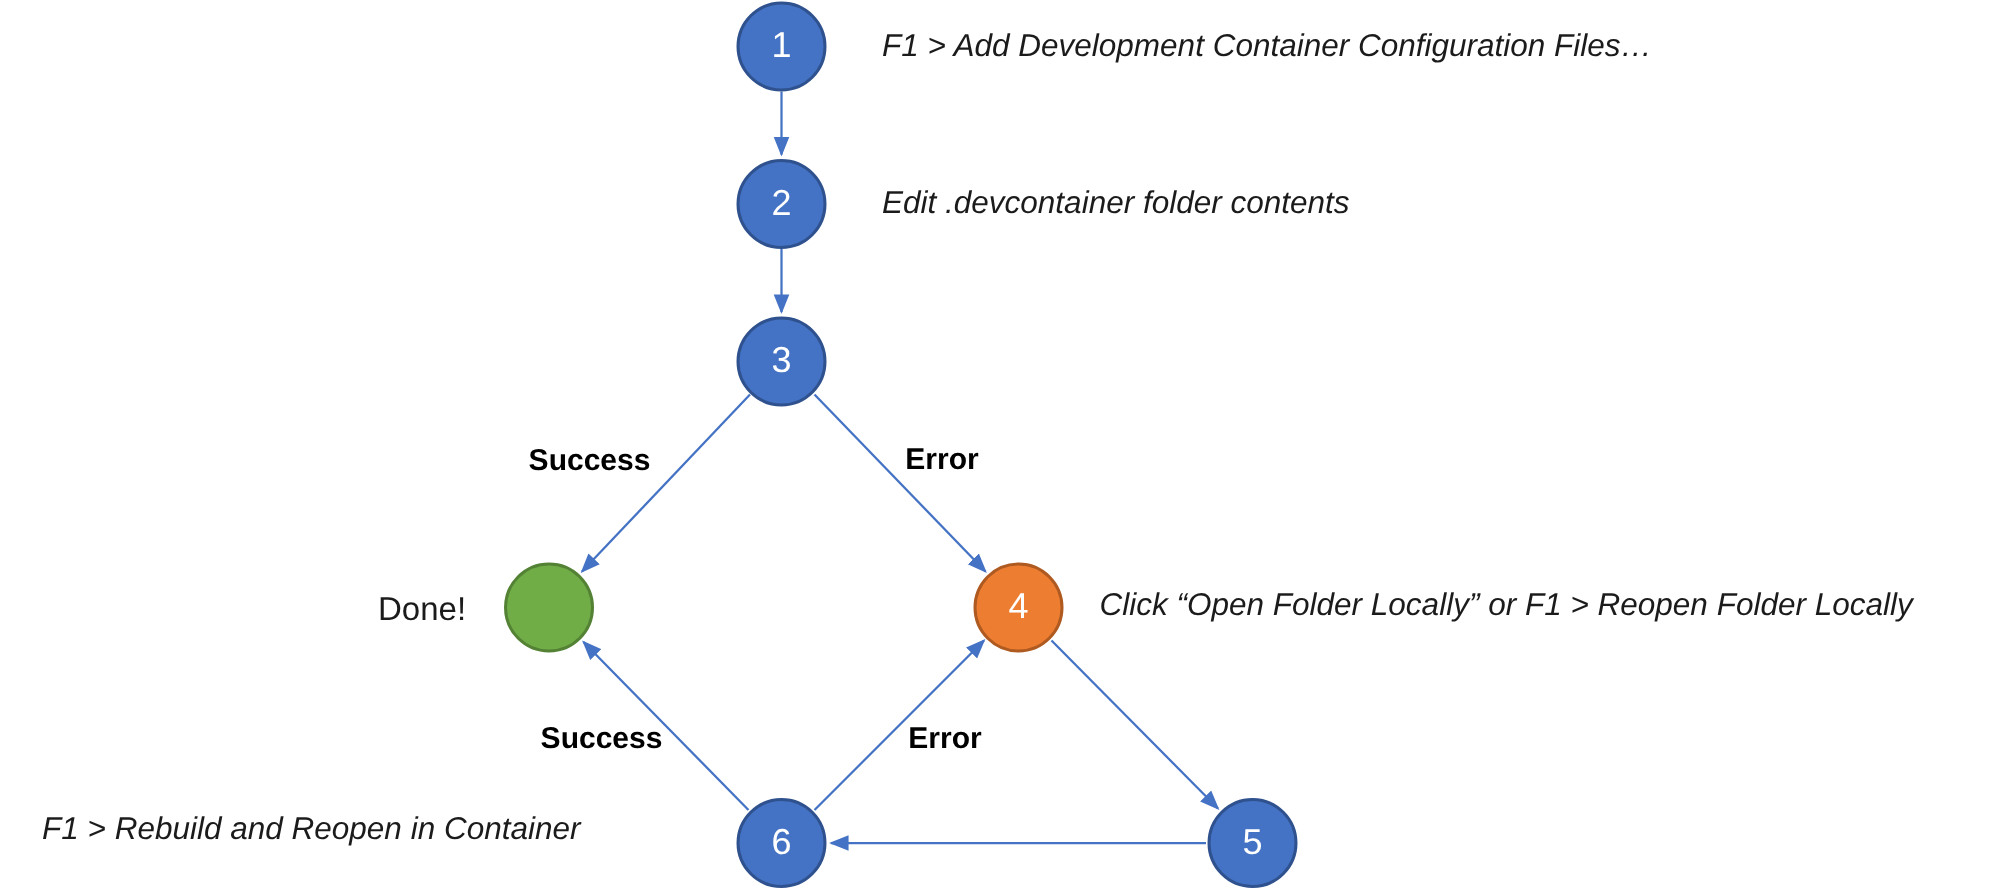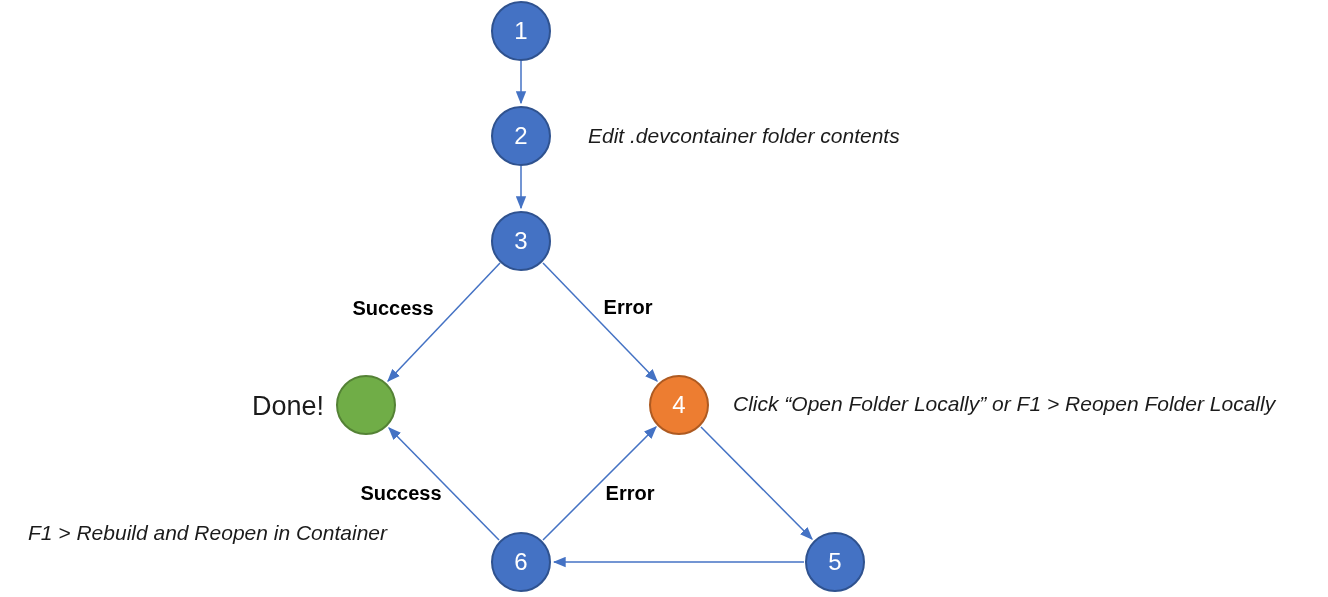--- a/index.html
+++ b/index.html
@@ -56,21 +56,21 @@
     transform: translate(-50%, -50%);
     font-weight: bold;
     font-size: 20px;
     color: #000000;
     white-space: nowrap;
     text-align: center;
   }
   .done-label {
     position: absolute;
     transform: translateY(-50%);
-    font-size: 27px;
+    font-size: 22px;
     color: #1b1b1b;
     white-space: nowrap;
   }
 </style>
 </head>
 <body>
 
 <div class="canvas">
 
   <svg class="edges-layer" width="1328" height="597" viewBox="0 0 1328 597" xmlns="http://www.w3.org/2000/svg">
@@ -104,23 +104,24 @@
   <div class="node" style="left: 679px; top: 405px; background: rgb(237, 125, 49); border-color: rgb(174, 90, 33);">
     <span>4</span>
   </div>
   <div class="node" style="left: 835px; top: 562px; background: rgb(68, 114, 196); border-color: rgb(47, 82, 143);">
     <span>5</span>
   </div>
   <div class="node" style="left: 521px; top: 562px; background: rgb(68, 114, 196); border-color: rgb(47, 82, 143);">
     <span>6</span>
   </div>
 
+  <div class="annotation" style="left:588px; top:31px;">F1 &gt; Add Development Container Configuration Files…</div>
   <div class="annotation" style="left:588px; top:136px;text-align:right;">Edit .devcontainer folder contents</div>
   <div class="done-label" style="left:252px; top:406px;">Done!</div>
   <div class="annotation" style="left:733px; top:404px;">Click “Open Folder Locally” or F1 &gt; Reopen Folder Locally</div>
-  <div class="annotation" style="left:28px; top:533px;">F1 &gt; Rebuild and Reopen in Container</div>
+  <div class="annotation" style="left:28px; top:553px;">F1 &gt; Rebuild and Reopen in Container</div>
 
   <div class="edge-label" style="left:393px; top:308px;">Success</div>
   <div class="edge-label" style="left:628px; top:307px;">Error</div>
   <div class="edge-label" style="left:401px; top:493px;">Success</div>
   <div class="edge-label" style="left:630px; top:493px;">Error</div>
 
 </div>
 
 </body></html>

